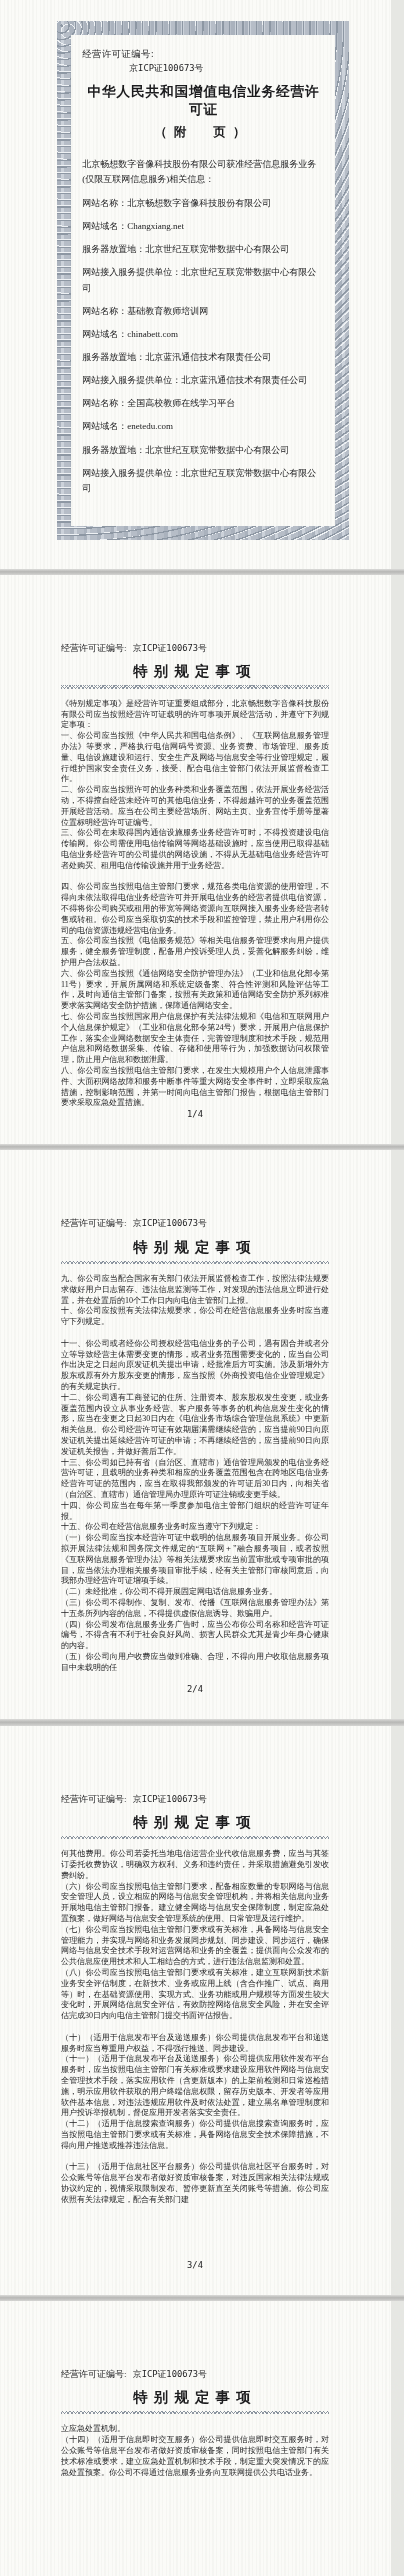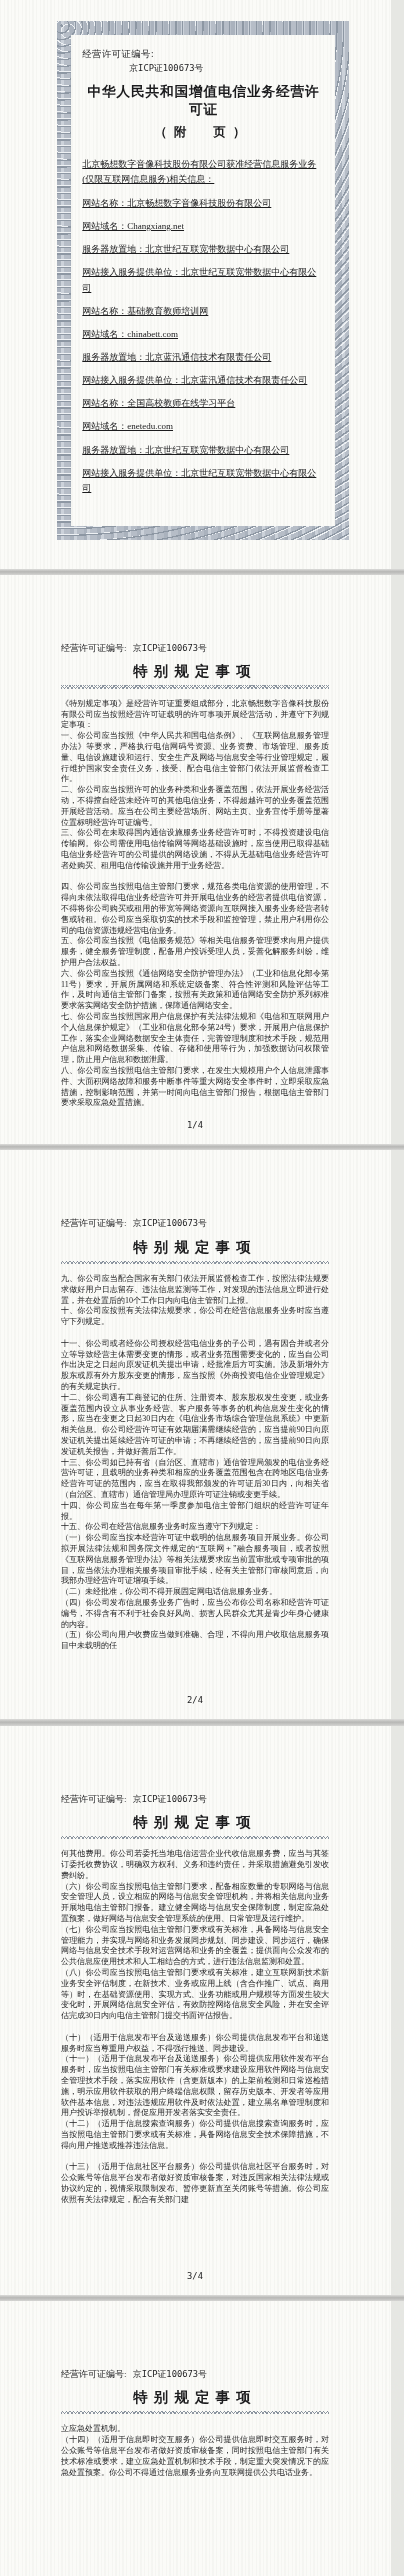--- a/index.html
+++ b/index.html
@@ -55,21 +55,21 @@
     letter-spacing:0.8px;
   }
   .p1-sub{
     margin-top:5.2px;
     text-align:center;
     font-size:12.4px;
     font-weight:bold;
     letter-spacing:7.2px;
   }
   .p1-body{margin-top:15.5px; font-size:9px; line-height:1.72;}
-  .p1-body p{margin:0 0 7.7px 0;text-decoration:underline;}
+  .p1-body p{margin:0 0 7.7px 0;}
 
   
   .reg-content{
     position:absolute;
     left:61px; right:62px; top:0; bottom:0;
   }
   .reg-head{
     margin-top:67px;
     font-size:9px;
   }
@@ -92,21 +92,21 @@
     margin-top:10.3px;
     font-size:8px;
     line-height:10.8px;
     text-align:justify;
     text-justify:inter-character;
   }
   .reg-body p{margin:0;}
   .reg-body p.spacer{height:10.8px;}
   .page-num{
     position:absolute;
-    bottom:14px; left:0; right:0;
+    bottom:25px; left:0; right:0;
     text-align:center;
     font-size:8.8px;
     font-family:"DejaVu Sans Mono","DejaVu Sans",monospace;
   }
 </style>
 </head>
 <body>
 
 <div class="stack">
 
@@ -178,20 +178,21 @@
           <p>九、你公司应当配合国家有关部门依法开展监督检查工作，按照法律法规要求做好用户日志留存、违法信息监测等工作，对发现的违法信息立即进行处置，并在处置后的10个工作日内向电信主管部门上报。</p>
           <p>十、你公司应按照有关法律法规要求，你公司在经营信息服务业务时应当遵守下列规定。</p>
           <p class="spacer"></p>
           <p>十一、你公司或者经你公司授权经营电信业务的子公司，遇有因合并或者分立等导致经营主体需要变更的情形，或者业务范围需要变化的，应当自公司作出决定之日起向原发证机关提出申请，经批准后方可实施。涉及新增外方股东或原有外方股东变更的情形，应当按照《外商投资电信企业管理规定》的有关规定执行。</p>
           <p>十二、你公司遇有工商登记的住所、注册资本、股东股权发生变更，或业务覆盖范围内设立从事业务经营、客户服务等事务的机构信息发生变化的情形，应当在变更之日起30日内在《电信业务市场综合管理信息系统》中更新相关信息。你公司经营许可证有效期届满需继续经营的，应当提前90日向原发证机关提出延续经营许可证的申请；不再继续经营的，应当提前90日向原发证机关报告，并做好善后工作。</p>
           <p>十三、你公司如已持有省（自治区、直辖市）通信管理局颁发的电信业务经营许可证，且载明的业务种类和相应的业务覆盖范围包含在跨地区电信业务经营许可证的范围内，应当在取得我部颁发的许可证后30日内，向相关省（自治区、直辖市）通信管理局办理原许可证注销或变更手续。</p>
           <p>十四、你公司应当在每年第一季度参加电信主管部门组织的经营许可证年报。</p>
           <p>十五、你公司在经营信息服务业务时应当遵守下列规定：</p>
           <p>（一）你公司应当按本经营许可证中载明的信息服务项目开展业务。你公司拟开展法律法规和国务院文件规定的“互联网＋”融合服务项目，或者按照《互联网信息服务管理办法》等相关法规要求应当前置审批或专项审批的项目，应当依法办理相关服务项目审批手续，经有关主管部门审核同意后，向我部办理经营许可证增项手续。</p>
           <p>（二）未经批准，你公司不得开展固定网电话信息服务业务。</p>
+          <p>（三）你公司不得制作、复制、发布、传播《互联网信息服务管理办法》第十五条所列内容的信息，不得提供虚假信息诱导、欺骗用户。</p>
           <p>（四）你公司发布信息服务业务广告时，应当公布你公司名称和经营许可证编号，不得含有不利于社会良好风尚、损害人民群众尤其是青少年身心健康的内容。</p>
           <p>（五）你公司向用户收费应当做到准确、合理，不得向用户收取信息服务项目中未载明的任</p>
         </div>
       <div class="page-num">2/4</div>
     </div>
   </div>
 
   <div class="divider"></div>
 
   <div class="page">

